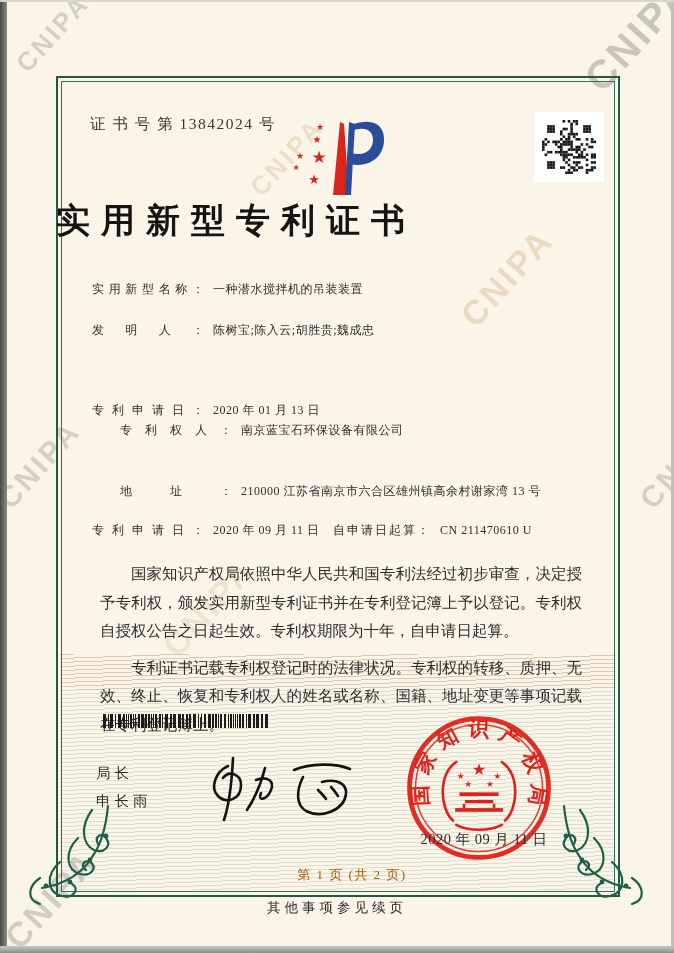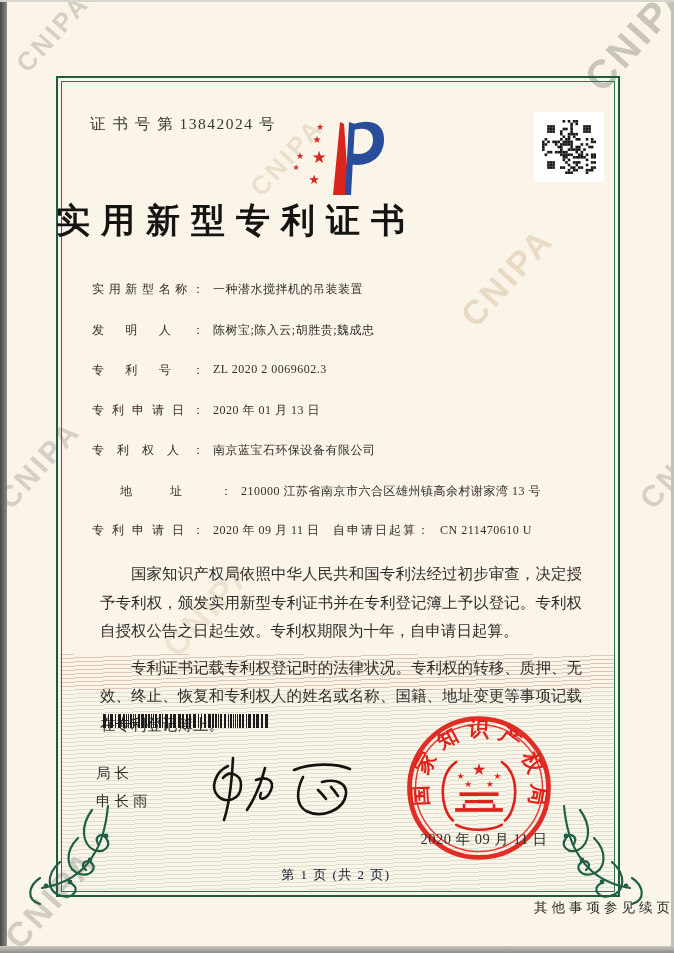--- a/index.html
+++ b/index.html
@@ -29,23 +29,23 @@
   .row .pair2{position:absolute;left:241px;top:0;white-space:nowrap;}
   .paras{position:absolute;left:92px;top:552px;width:498px;z-index:3;}
   .paras p{margin:8px;text-indent:2em;font-size:15.5px;line-height:28.5px;text-align:justify;color:#2f2d2a;}
   .barcode{position:absolute;left:103px;top:714px;z-index:3;}
   .sig-role{position:absolute;left:96px;top:764px;font-size:14.5px;letter-spacing:4px;z-index:3;}
   .sig-name{position:absolute;left:96px;top:792px;font-size:14.5px;letter-spacing:4px;z-index:3;}
   .sig-script{position:absolute;left:198px;top:754px;z-index:3;}
   .seal{position:absolute;left:403px;top:712px;z-index:4;}
   .seal-date{position:absolute;left:410px;top:830px;width:148px;text-align:center;font-size:14.5px;
       color:#2f2b28;letter-spacing:0.5px;z-index:5;}
-  .page-info{position:absolute;left:56px;top:866px;width:560px;text-align:center;font-size:13px;
-      letter-spacing:1.5px;z-index:3;color:#0f172a;}
-  .continuation{position:absolute;left:0;top:899px;width:674px;text-align:right;font-size:13.5px;
+  .page-info{position:absolute;left:72px;top:866px;width:560px;text-align:center;font-size:13px;
+      letter-spacing:1.5px;z-index:3;color:#a16207;}
+  .continuation{position:absolute;left:0;top:899px;width:674px;text-align:center;font-size:13.5px;
       letter-spacing:4px;z-index:3;color:#2b2a27;}
   .ornament{position:absolute;z-index:4;}
 </style>
 </head>
 <body>
 
 <div class="page">
 
   <div class="edge-left"></div>
   <div class="edge-right"></div>
@@ -272,27 +272,24 @@
   </div>
 
   <div class="title">实用新型专利证书</div>
 
   <div class="row" style="top:281px;">
     <span class="lbl">实用新型名称：</span><span class="val">一种潜水搅拌机的吊装装置</span>
   </div>
   <div class="row" style="top:322px;">
     <span class="lbl">发明人：</span><span class="val">陈树宝;陈入云;胡胜贵;魏成忠</span>
   </div>
-  <div class="row" style="top:362px;">
-    <span class="lbl">专利号：</span><span class="val">ZL 2020 2 0069602.3</span>
-  </div>
   <div class="row" style="top:402px;">
     <span class="lbl">专利申请日：</span><span class="val">2020 年 01 月 13 日</span>
   </div>
-  <div class="row" style="top:442px;">
+  <div class="row" style="top:422px;margin-left:28px;">
     <span class="lbl">专利权人：</span><span class="val">南京蓝宝石环保设备有限公司</span>
   </div>
   <div class="row" style="top:483px;margin-left:28px;">
     <span class="lbl">地址：</span><span class="val">210000 江苏省南京市六合区雄州镇高余村谢家湾 13 号</span>
   </div>
   <div class="row" style="top:522px;">
     <span class="lbl">专利申请日：</span><span class="val">2020 年 09 月 11 日</span>
     <span class="pair2">
       <span style="letter-spacing:2px;">自申请日起算：</span><span class="val">CN 211470610 U</span>
     </span>

